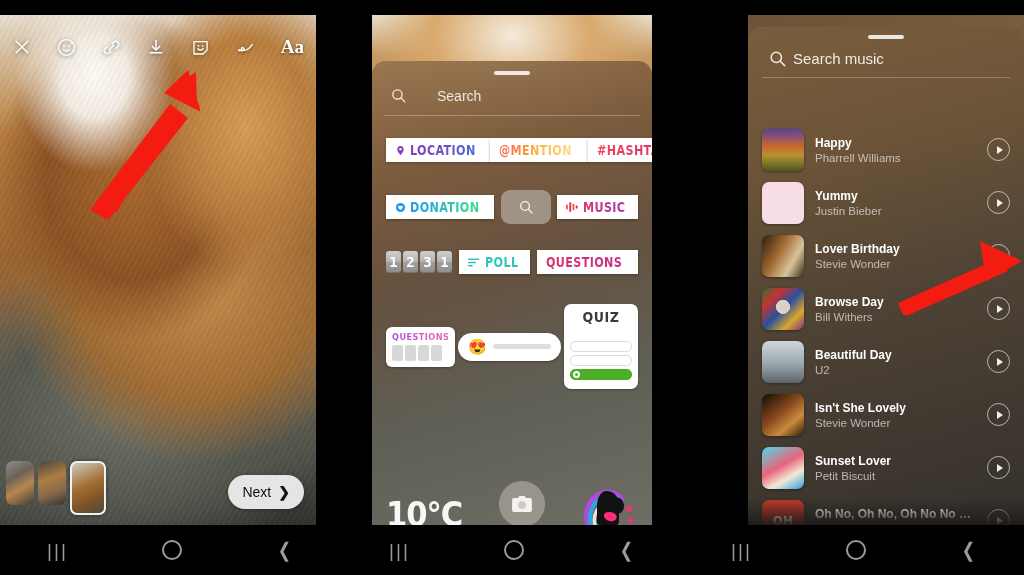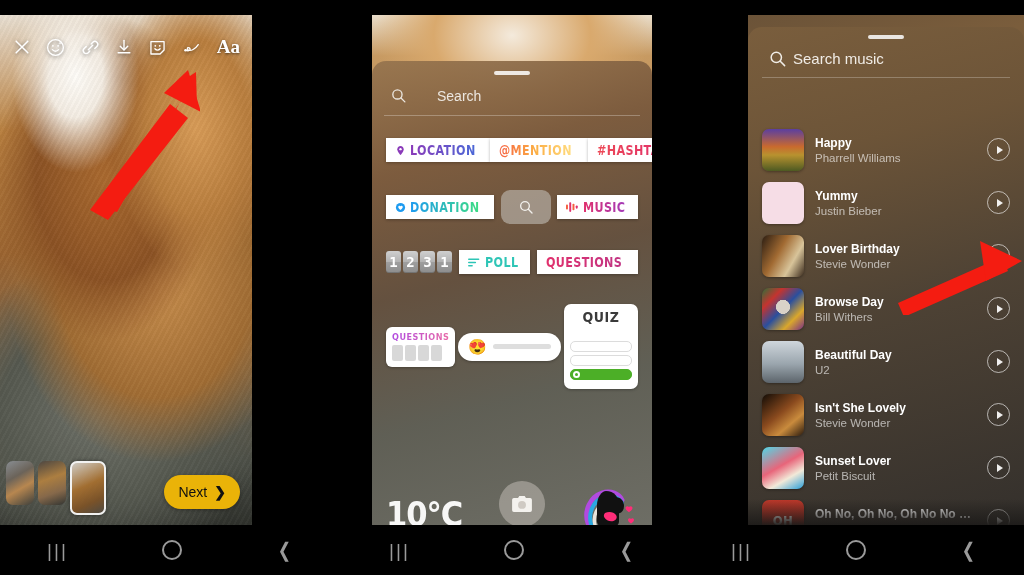--- a/index.html
+++ b/index.html
@@ -1,20 +1,20 @@
 <!DOCTYPE html>
 <html><head>
 <meta charset="utf-8">
 <style>
   html,body{margin:0;padding:0;background:#000;}
   body{width:1024px;height:575px;font-family:"Liberation Sans",sans-serif;overflow:hidden;position:relative;}
   .stage{position:absolute;inset:0;background:#000;}
 
   .panel{position:absolute;top:15px;height:510px;overflow:hidden;background:#111;}
-  .p1{left:0;width:252px;}
+  .p1{left:0;width:316px;}
   .p2{left:372px;width:280px;}
   .p3{left:748px;width:276px;}
 
   .navbar{position:absolute;bottom:0;height:50px;background:#000;display:flex;align-items:center;justify-content:space-around;}
   .nb1{left:0;width:340px;}
   .nb2{left:342px;width:340px;}
   .nb3{left:684px;width:340px;}
   .nbicon{color:#9a9a9a;font-size:17px;line-height:1;user-select:none;}
   .nb-recents{letter-spacing:2px;font-size:19px;}
   .nb-home{width:16px;height:16px;border:2px solid #9a9a9a;border-radius:50%;}
@@ -40,21 +40,21 @@
 
   .arrow{position:absolute;z-index:6;pointer-events:none;}
 
   .thumbstrip{position:absolute;left:6px;bottom:10px;display:flex;gap:4px;z-index:5;}
   .thumb{width:28px;height:44px;border-radius:7px;overflow:hidden;background:#555;opacity:.92;}
   .thumb.sel{width:32px;height:50px;border:2px solid #fff;box-shadow:0 0 4px rgba(0,0,0,.5);}
   .th1{background:linear-gradient(150deg,#8d9298 0%,#6d645a 35%,#c08b50 60%,#3b3e3c 100%);}
   .th2{background:linear-gradient(160deg,#4a4440 0%,#b3813f 40%,#8a6a4a 70%,#2f3230 100%);}
   .th3{background:linear-gradient(155deg,#d8d4cd 0%,#a8702f 45%,#7d5226 75%,#4f4a42 100%);}
 
-  .nextbtn{position:absolute;right:12px;bottom:16px;z-index:5;background:#eab308;border-radius:20px;
+  .nextbtn{position:absolute;right:12px;bottom:16px;z-index:5;background:#e5e5e5;border-radius:20px;
            height:34px;padding:0 14px;display:flex;align-items:center;gap:7px;box-shadow:0 1px 4px rgba(0,0,0,.35);}
   .nextbtn span{font-size:14px;color:#111;}
   .nextbtn .chev{font-size:14px;font-weight:700;color:#111;}
 
   
   .p2bg{position:absolute;inset:0;background:
      radial-gradient(ellipse 70% 30% at 50% 4%, #f4eadc 0%, #d9a96d 40%, rgba(217,169,109,0) 70%),
      linear-gradient(180deg,#e9ddca 0%,#c79a62 8%,#8a6440 100%);}
   .tray{position:absolute;left:0;right:0;top:46px;bottom:0;border-radius:14px 14px 0 0;overflow:hidden;
         background:linear-gradient(165deg, rgba(150,116,78,.93) 0%, rgba(120,88,60,.93) 22%,

